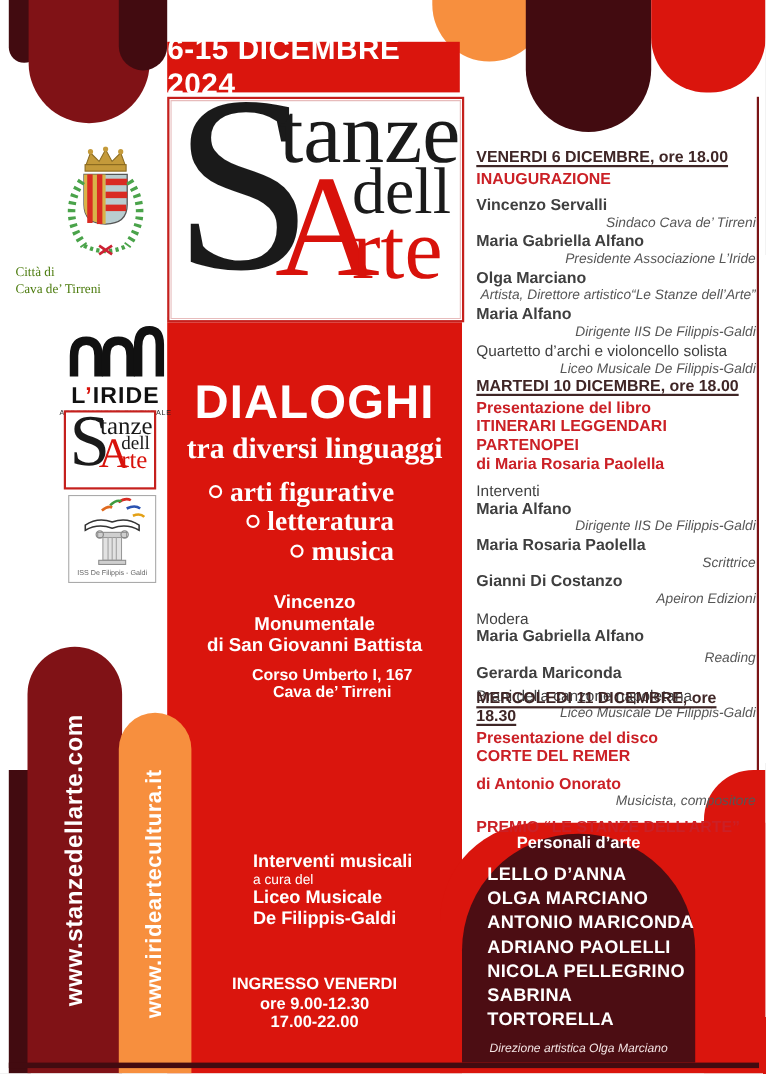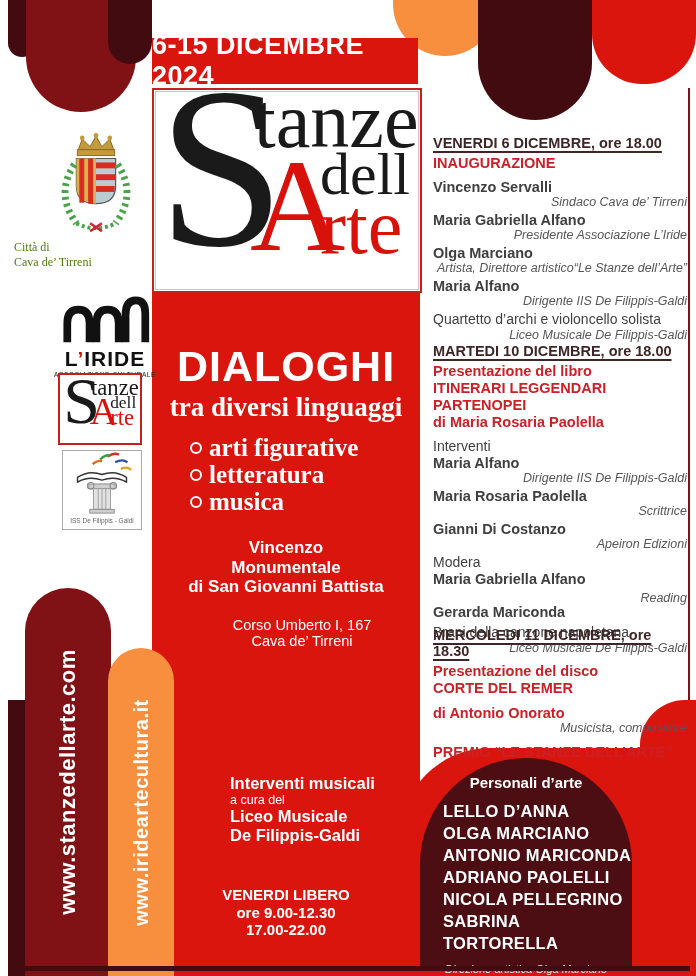--- a/index.html
+++ b/index.html
@@ -61,45 +61,45 @@
   .iride .name .apos{color:#d8120b;}
   .iride .sub{font-size:6.5px;color:#222;letter-spacing:.6px;margin-top:2px;}
   .issbox{left:62px;top:450px;width:78px;height:78px;border:1px solid #aaa;background:#fff;text-align:center;}
   .issbox .cap{font-size:6.5px;color:#666;margin-top:-2px;}
 
   
   .center-content{color:#fff;text-align:center;}
   .c-title{position:absolute;left:0;top:54px;width:100%;font-size:43px;font-weight:bold;letter-spacing:1px;}
   .c-sub{position:absolute;left:0;top:104px;width:100%;font-family:"Liberation Serif",serif;
          font-weight:bold;font-size:27px;}
-  .c-bullets{position:absolute;left:38px;top:146px;text-align:left;font-family:"Liberation Serif",serif;
+  .c-bullets{position:absolute;left:38px;top:146px;text-align:right;font-family:"Liberation Serif",serif;
          font-weight:bold;font-size:25px;line-height:27px;}
   .c-bullets .dot{display:inline-block;width:8px;height:8px;border:2px solid #fff;border-radius:50%;
          margin-right:7px;vertical-align:2px;}
   .c-venue{position:absolute;left:0;top:250px;width:100%;font-weight:bold;font-size:17px;line-height:19.5px;}
-  .c-address{margin-top:20px;font-size:14.5px;line-height:16px;font-weight:normal;padding-left:32px;}
+  .c-address{margin-top:9px;font-size:14.5px;line-height:16px;font-weight:bold;padding-left:32px;}
   .c-music{position:absolute;left:78px;top:486px;text-align:left;}
   .c-music .b{font-weight:bold;font-size:16.5px;line-height:19px;}
   .c-music .r{font-size:12.5px;line-height:14px;}
   .c-entry{position:absolute;left:0;top:598px;width:100%;font-weight:bold;font-size:15px;line-height:17.5px;}
 
   
   .prog{width:254px;color:var(--ink);}
   .prog .hd{color:var(--header-ink);font-weight:bold;font-size:14.5px;line-height:16px;
         text-decoration:underline;text-underline-offset:3px;text-decoration-thickness:1.5px;margin-bottom:4px;}
   .prog .redline{color:var(--progred);font-weight:bold;font-size:14.5px;line-height:17px;}
   .prog .gap{margin-bottom:8px;}
   .pair{margin-bottom:4px;}
   .p-name{font-weight:bold;font-size:14.5px;line-height:15.5px;color:var(--ink);}
   .p-role{font-style:italic;font-size:12.5px;line-height:13.5px;color:var(--inkrole);text-align:right;}
   .p-plain{font-size:14px;line-height:15px;color:var(--ink);margin:3px 0 2px;}
   .s0{left:433px;top:135px;} .s1{left:433px;top:343px;} .s2{left:433px;top:627px;}
 
   
-  .personali .ptitle{text-align:center;font-weight:bold;font-size:15px;margin-top:16px;}
+  .personali .ptitle{text-align:center;font-weight:bold;font-size:15px;}
   .personali .plist{margin:9px 0 0 23px;font-weight:bold;font-size:16.5px;line-height:22px;letter-spacing:.3px;}
   .personali .pcredit{text-align:center;font-style:italic;font-size:11px;margin-top:9px;color:#f2e2e2;}
 </style>
 </head>
 <body>
 
 <div class="page">
 
   <div class="abs d-tl-1"></div>
   <div class="abs d-tl-2"></div>
@@ -126,21 +126,21 @@
         <div>Cava de’ Tirreni</div>
       </div>
     </div>
     <div class="c-music">
       <div class="b">Interventi musicali</div>
       <div class="r">a cura del</div>
       <div class="b">Liceo Musicale</div>
       <div class="b">De Filippis-Galdi</div>
     </div>
     <div class="c-entry">
-      <div>VENERDI LIBERO</div>
+      <div>INGRESSO VENERDI</div>
       <div>ore 9.00-12.30</div>
       <div>17.00-22.00</div>
     </div>
   </div>
 
   <div class="abs col-darkstrip"></div>
   <div class="abs col-maroon">
     <span class="vtext big">www.stanzedellarte.com</span>
   </div>
   <div class="abs col-orange">

